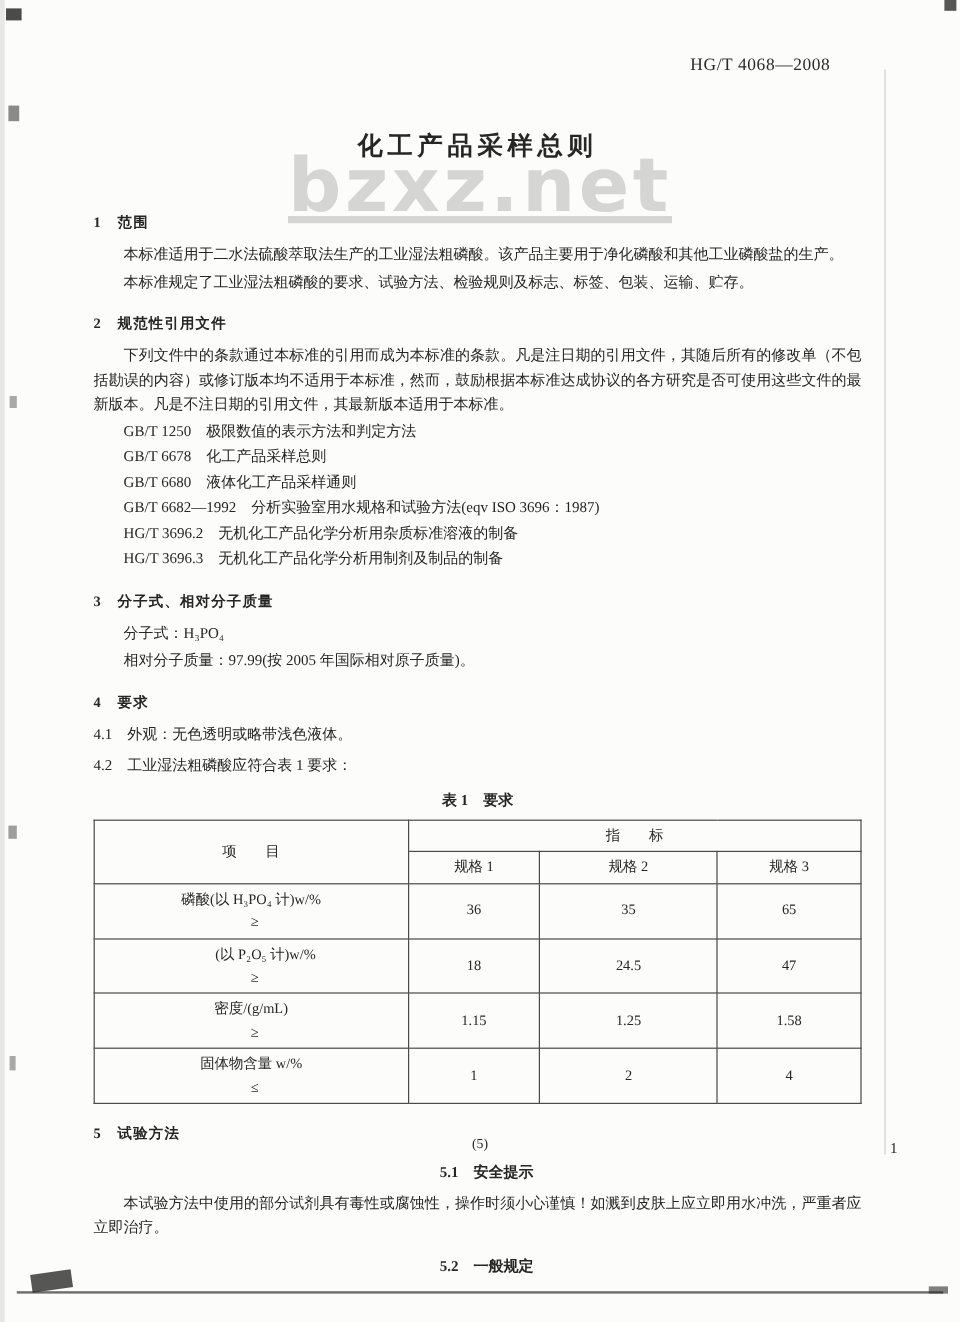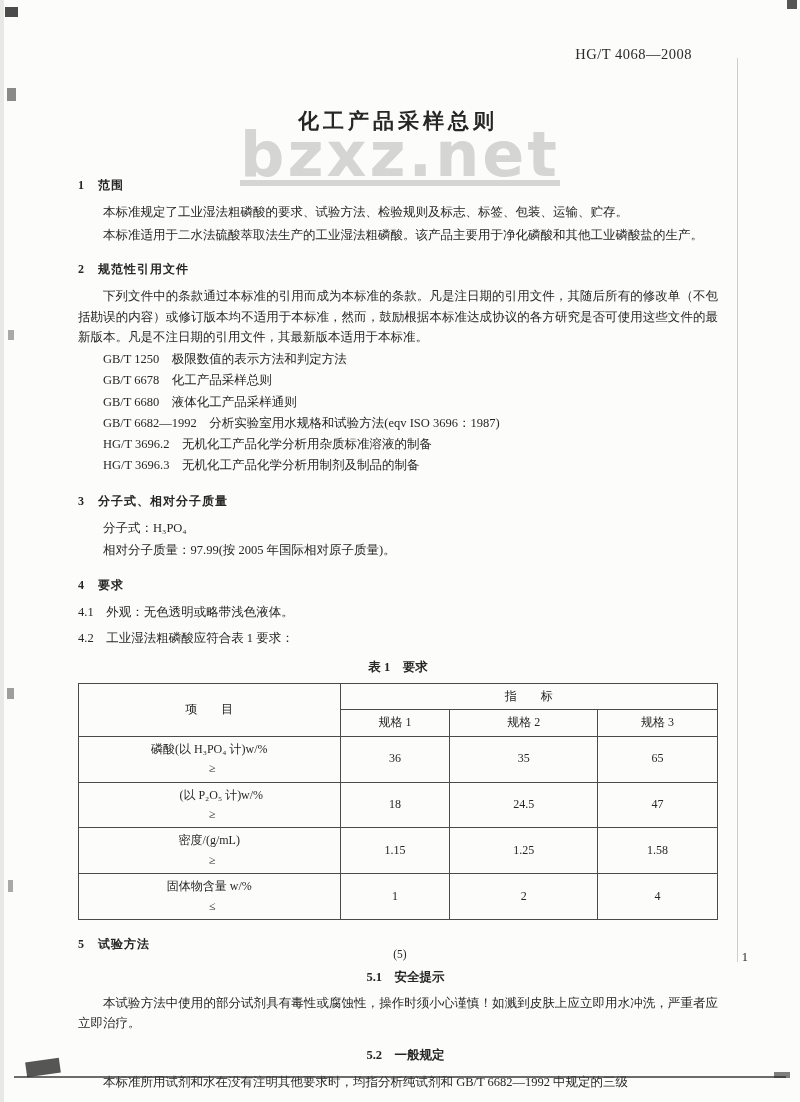--- a/index.html
+++ b/index.html
@@ -68,22 +68,22 @@
 
   <div class="watermark">bzxz.net</div>
 
   <div class="doc-number">HG/T 4068—2008</div>
 
   <div class="content">
 
     <h1 class="title">化工产品采样总则</h1>
 
     <h2 class="sec">1　范围</h2>
+    <p class="para">本标准适用于二水法硫酸萃取法生产的工业湿法粗磷酸。该产品主要用于净化磷酸和其他工业磷酸盐的生产。</p>
     <p class="para">本标准规定了工业湿法粗磷酸的要求、试验方法、检验规则及标志、标签、包装、运输、贮存。</p>
-    <p class="para">本标准适用于二水法硫酸萃取法生产的工业湿法粗磷酸。该产品主要用于净化磷酸和其他工业磷酸盐的生产。</p>
 
     <h2 class="sec">2　规范性引用文件</h2>
     <p class="para">下列文件中的条款通过本标准的引用而成为本标准的条款。凡是注日期的引用文件，其随后所有的修改单（不包括勘误的内容）或修订版本均不适用于本标准，然而，鼓励根据本标准达成协议的各方研究是否可使用这些文件的最新版本。凡是不注日期的引用文件，其最新版本适用于本标准。</p>
     <div class="refs">
       <div>GB/T 1250　极限数值的表示方法和判定方法</div>
       <div>GB/T 6678　化工产品采样总则</div>
       <div>GB/T 6680　液体化工产品采样通则</div>
       <div>GB/T 6682—1992　分析实验室用水规格和试验方法(eqv ISO 3696：1987)</div>
       <div>HG/T 3696.2　无机化工产品化学分析用杂质标准溶液的制备</div>
       <div>HG/T 3696.3　无机化工产品化学分析用制剂及制品的制备</div>
@@ -160,21 +160,20 @@
           <td>2</td>
           <td>4</td>
         </tr>
       </tbody>
     </table>
 
     <h2 class="sec">5　试验方法</h2>
     <h3 class="sub">5.1　安全提示</h3>
     <p class="para">本试验方法中使用的部分试剂具有毒性或腐蚀性，操作时须小心谨慎！如溅到皮肤上应立即用水冲洗，严重者应立即治疗。</p>
     <h3 class="sub">5.2　一般规定</h3>
-    <p class="para">本标准所用试剂和水在没有注明其他要求时，均指分析纯试剂和 GB/T 6682—1992 中规定的三级</p>
 
   </div>
 
   <div class="footer-note">(5)</div>
   <div class="page-number">1</div>
 
   <div class="art edge-left-shade"></div>
   <div class="art mark-tl"></div>
   <div class="art mark-tr"></div>
   <div class="art dash1"></div>

